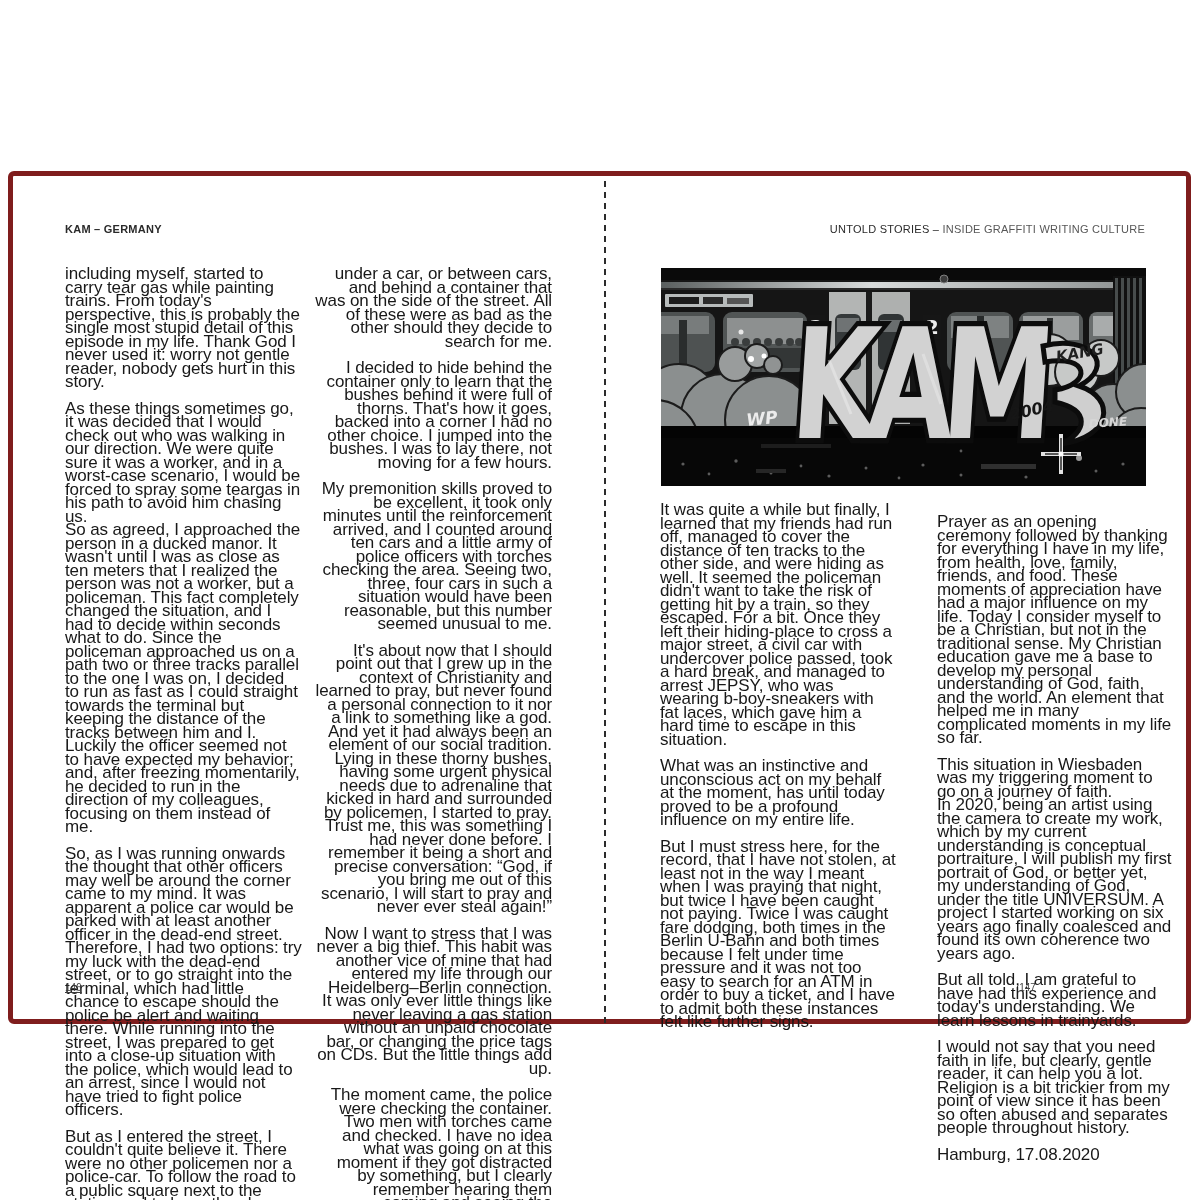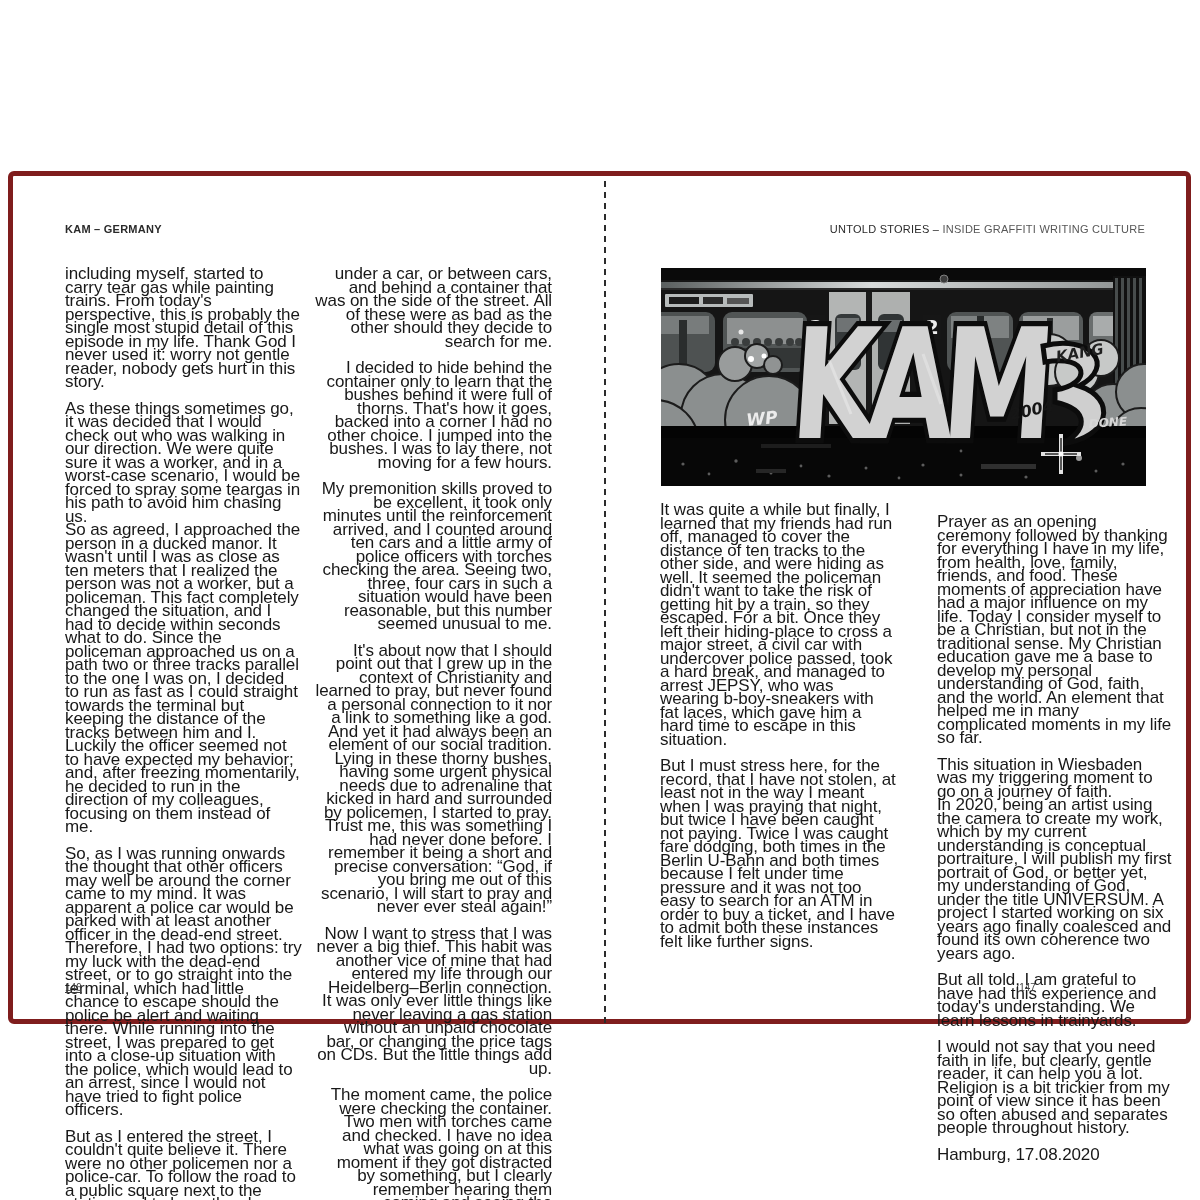--- a/index.html
+++ b/index.html
@@ -237,20 +237,21 @@
           <line x1="380" y1="186" x2="420" y2="186" stroke="#e3e3e3" stroke-width="4"></line>
           <line x1="400" y1="170" x2="400" y2="202" stroke="#2a2a2a" stroke-width="1.5"></line>
           <line x1="384" y1="186" x2="416" y2="186" stroke="#2a2a2a" stroke-width="1.5"></line>
           <circle cx="400" cy="186" r="2.5" fill="#ffffff"></circle>
         </g>
       </svg>
     </figure>
 
     <div class="col" id="r1">
         <p class="run">It was quite a while but finally, I learned that my friends had run off, managed to cover the distance of ten tracks to the other side, and were hiding as well. It seemed the policeman didn't want to take the risk of getting hit by a train, so they escaped. For a bit. Once they left their hiding-place to cross a major street, a civil car with undercover police passed, took a hard break, and managed to arrest JEPSY, who was wearing b-boy-sneakers with fat laces, which gave him a hard time to escape in this situation.</p>
+        <p>What was an instinctive and unconscious act on my behalf at the moment, has until today proved to be a profound influence on my entire life.</p>
         <p>But I must stress here, for the record, that I have not stolen, at least not in the way I meant when I was praying that night, but twice I have been caught not paying. Twice I was caught fare dodging, both times in the Berlin U-Bahn and both times because I felt under time pressure and it was not too easy to search for an ATM in order to buy a ticket, and I have to admit both these instances felt like further signs.</p>
       </div>
     <div class="col" id="r2">
         <p>Prayer as an opening ceremony followed by thanking for everything I have in my life, from health, love, family, friends, and food. These moments of appreciation have had a major influence on my life. Today I consider myself to be a Christian, but not in the traditional sense. My Christian education gave me a base to develop my personal understanding of God, faith, and the world. An element that helped me in many complicated moments in my life so far.</p>
         <p>This situation in Wiesbaden was my triggering moment to go on a journey of faith.</p>
         <p class="run">In 2020, being an artist using the camera to create my work, which by my current understanding is conceptual portraiture, I will publish my first portrait of God, or better yet, my understanding of God, under the title UNIVERSUM. A project I started working on six years ago finally coalesced and found its own coherence two years ago.</p>
         <p>But all told, I am grateful to have had this experience and today's understanding. We learn lessons in trainyards.</p>
         <p>I would not say that you need faith in life, but clearly, gentle reader, it can help you a lot. Religion is a bit trickier from my point of view since it has been so often abused and separates people throughout history.</p>
         <p>Hamburg, 17.08.2020</p>
       </div>

